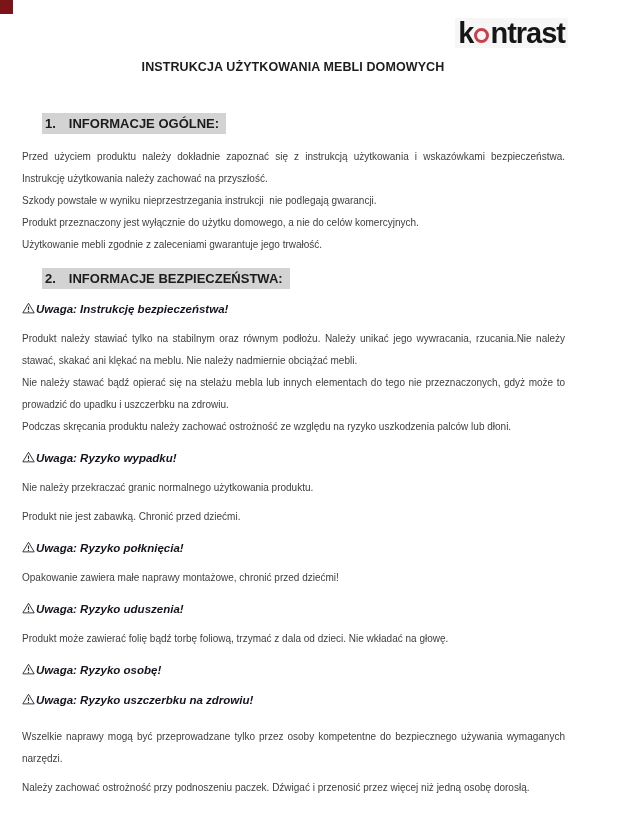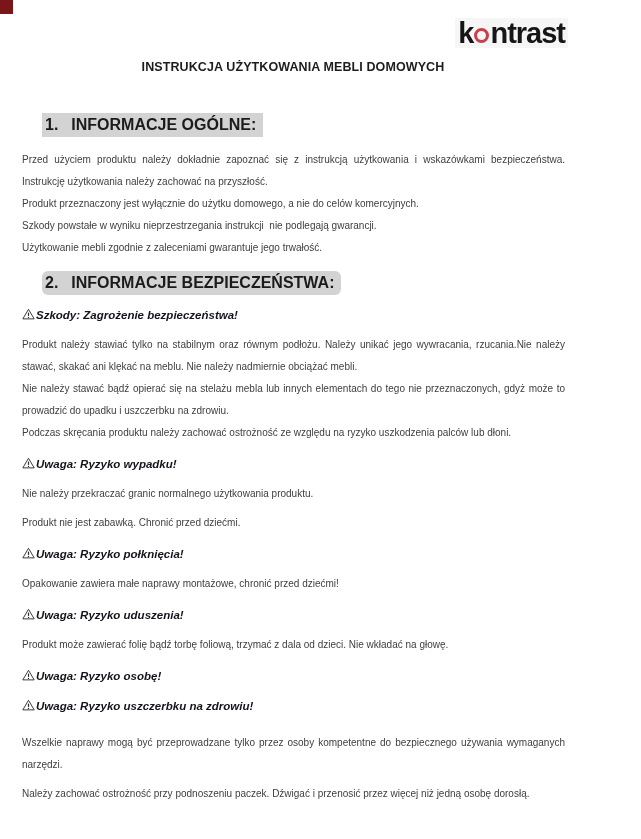--- a/index.html
+++ b/index.html
@@ -17,21 +17,21 @@
   }
   .ring{
     display:inline-block;width:15px;height:15px;border-radius:50%;
     box-sizing:border-box;border:3px solid #c9404b;margin:0 1px;
   }
   .doc-title{
     margin:12px 12px 0;text-align:center;font-size:12.5px;font-weight:bold;
     color:#1d1d1d;letter-spacing:0.1px;
   }
   .content{padding:0 21px 0 22px;}
-  .sec-heading{margin:39px 0 0 20px;font-size:16px;font-weight:bold;color:#1b1b1b;}
+  .sec-heading{margin:39px 0 0 20px;font-size:13px;font-weight:bold;color:#1b1b1b;}
   .sec-heading.second{margin-top:12px;}
   .sec-heading .hl{display:inline-block;background:#d3d3d3;padding:3px 7px 3px 3px;}
   .h-num{display:inline-block;margin-right:13px;}
   .sec1{margin-top:12px;}
   p.body{
     margin:0;font-size:10px;line-height:22px;color:#3e3e3e;
     text-align:justify;white-space:pre-wrap;
   }
   p.gap{padding-top:7px;}
   p.warn{
@@ -54,36 +54,36 @@
   <h1 class="doc-title">INSTRUKCJA UŻYTKOWANIA MEBLI DOMOWYCH</h1>
 
   <div class="content">
 
     <div class="sec-heading">
       <span class="hl" style="background: rgb(211, 211, 211);"><span class="h-num">1.</span><span>INFORMACJE OGÓLNE:</span></span>
     </div>
 
     <div class="sec1">
       <p class="body">Przed użyciem produktu należy dokładnie zapoznać się z instrukcją użytkowania i wskazówkami bezpieczeństwa. Instrukcję użytkowania należy zachować na przyszłość.</p>
+      <p class="body">Szkody powstałe w wyniku nieprzestrzegania instrukcji  nie podlegają gwarancji.</p>
       <p class="body">Produkt przeznaczony jest wyłącznie do użytku domowego, a nie do celów komercyjnych.</p>
-      <p class="body">Szkody powstałe w wyniku nieprzestrzegania instrukcji  nie podlegają gwarancji.</p>
       <p class="body">Użytkowanie mebli zgodnie z zaleceniami gwarantuje jego trwałość.</p>
     </div>
 
     <div class="sec-heading second">
-      <span class="hl" style="background: rgb(211, 211, 211); border-radius: 6px;"><span class="h-num">2.</span><span>INFORMACJE BEZPIECZEŃSTWA:</span></span>
+      <span class="hl" style="background: rgb(211, 211, 211);"><span class="h-num">2.</span><span>INFORMACJE BEZPIECZEŃSTWA:</span></span>
     </div>
 
     <div>
 
       <p class="warn"><span class="warn-icon"><svg viewBox="0 0 24 21" width="13" height="12">
               <path d="M12 1.8 L22.5 19.5 L1.5 19.5 Z" fill="none" stroke="#2b2b2b" stroke-width="1.7"></path>
               <line x1="12" y1="8" x2="12" y2="14" stroke="#2b2b2b" stroke-width="2.2"></line>
               <circle cx="12" cy="16.8" r="1.3" fill="#2b2b2b"></circle>
-            </svg></span><span>Szkody: Zagrożenie bezpieczeństwa!</span></p>
+            </svg></span><span>Uwaga: Instrukcję bezpieczeństwa!</span></p>
 
       <p class="body">Produkt należy stawiać tylko na stabilnym oraz równym podłożu. Należy unikać jego wywracania, rzucania.Nie należy stawać, skakać ani klękać na meblu. Nie należy nadmiernie obciążać mebli.</p>
       <p class="body">Nie należy stawać bądź opierać się na stelażu mebla lub innych elementach do tego nie przeznaczonych, gdyż może to prowadzić do upadku i uszczerbku na zdrowiu.</p>
       <p class="body">Podczas skręcania produktu należy zachować ostrożność ze względu na ryzyko uszkodzenia palców lub dłoni.</p>
 
       <p class="warn"><span class="warn-icon"><svg viewBox="0 0 24 21" width="13" height="12">
               <path d="M12 1.8 L22.5 19.5 L1.5 19.5 Z" fill="none" stroke="#2b2b2b" stroke-width="1.7"></path>
               <line x1="12" y1="8" x2="12" y2="14" stroke="#2b2b2b" stroke-width="2.2"></line>
               <circle cx="12" cy="16.8" r="1.3" fill="#2b2b2b"></circle>
             </svg></span><span>Uwaga: Ryzyko wypadku!</span></p>

